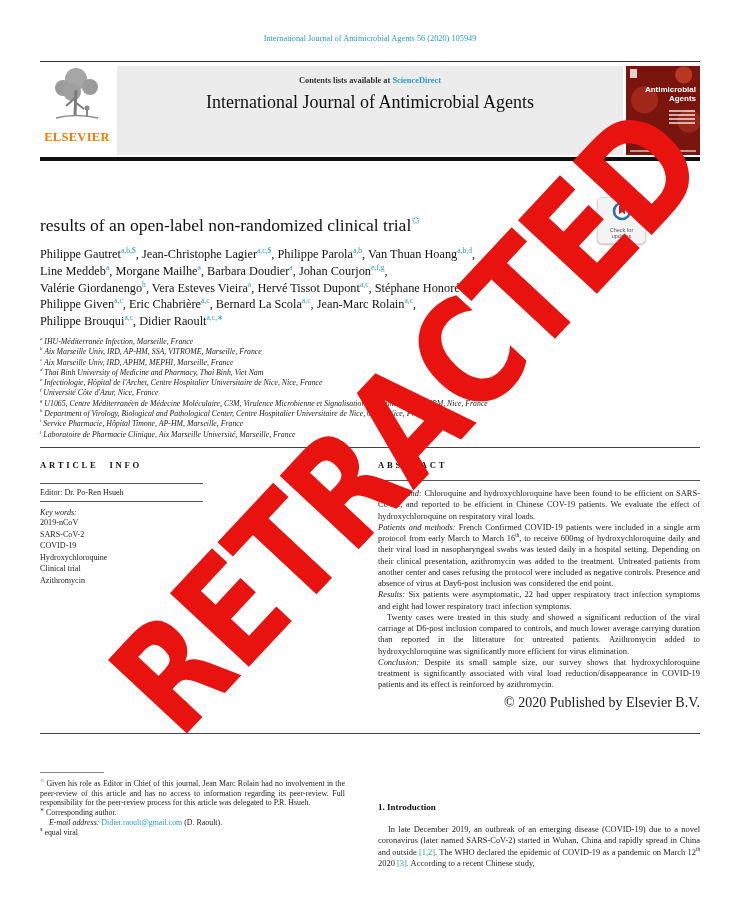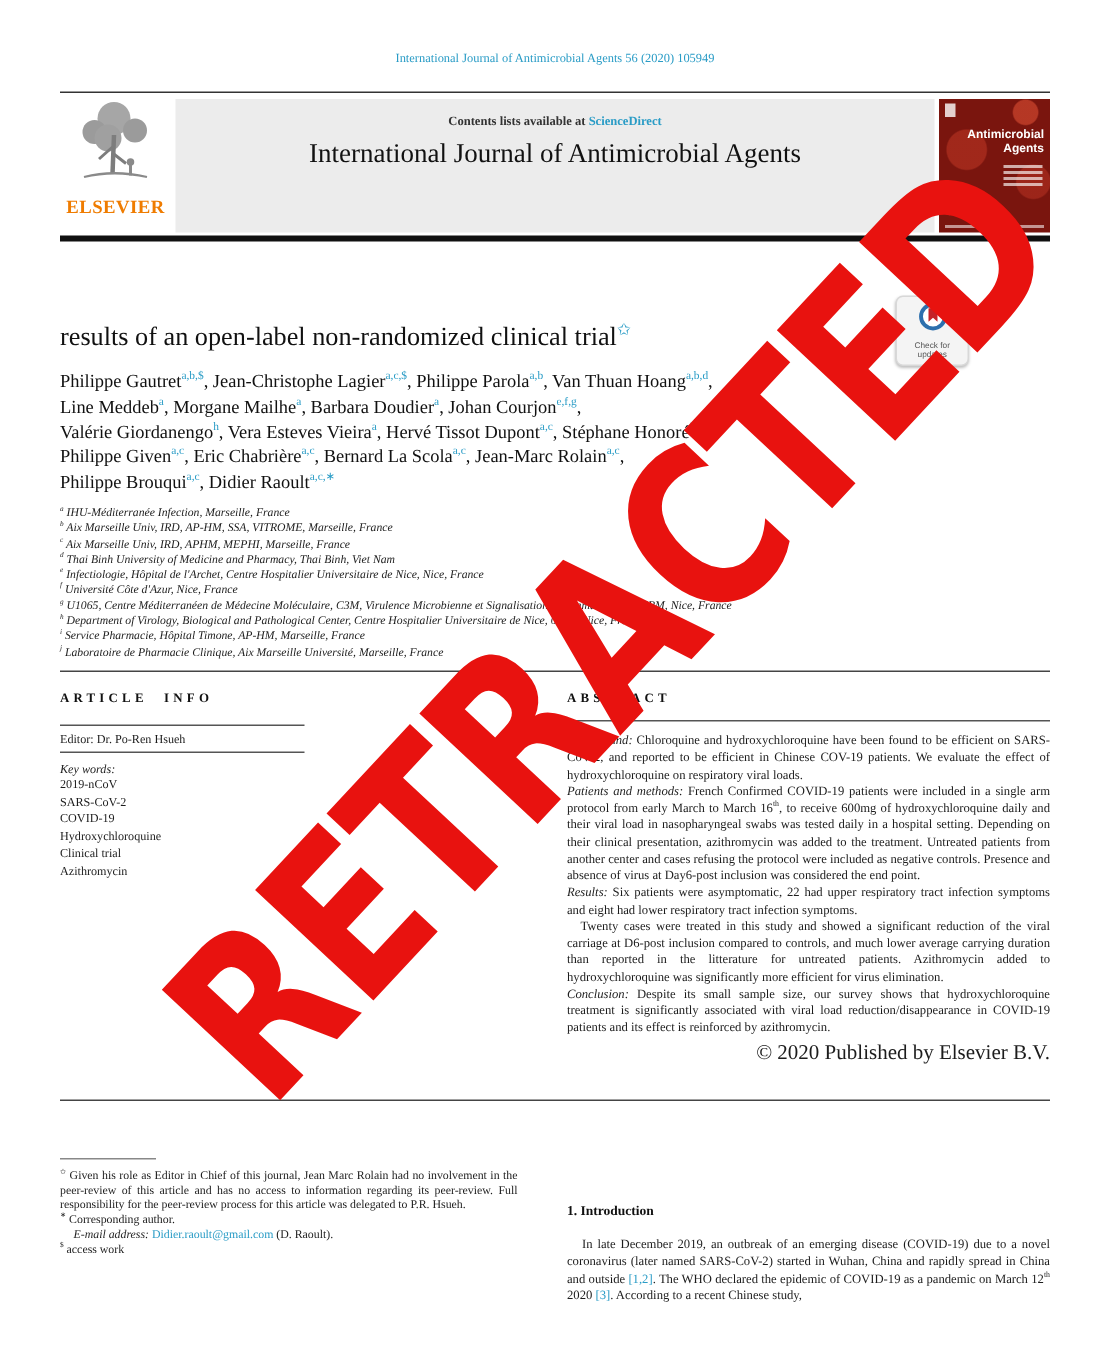--- a/index.html
+++ b/index.html
@@ -197,21 +197,21 @@
     <div class="copyright">© 2020 Published by Elsevier B.V.</div>
   </div>
 
   <div class="rule-low"></div>
 
   <div class="fn-block">
     <div class="fn-rule"></div>
     <div><sup>✩</sup><span> Given his role as Editor in Chief of this journal, Jean Marc Rolain had no involvement in the peer-review of this article and has no access to information regarding its peer-review. Full responsibility for the peer-review process for this article was delegated to P.R. Hsueh.</span></div>
     <div><sup>∗</sup><span> Corresponding author.</span></div>
     <div class="fn-email"><span class="it">E-mail address:</span><span> </span><span class="lk">Didier.raoult@gmail.com</span><span> (D. Raoult).</span></div>
-    <div><sup>$</sup><span> access work</span></div>
+    <div><sup>$</sup><span> equal viral</span></div>
   </div>
 
 
   <div class="intro-col">
     <div class="intro-head">1. Introduction</div>
     <div class="intro-p"><span>In late December 2019, an outbreak of an emerging disease (COVID-19) due to a novel coronavirus (later named SARS-CoV-2) started in Wuhan, China and rapidly spread in China and outside </span><span class="lk">[1,2]</span><span>. The WHO declared the epidemic of COVID-19 as a pandemic on March 12</span><sup>th</sup><span> 2020 </span><span class="lk">[3]</span><span>. According to a recent Chinese study,</span></div>
   </div>
 
   <div class="stamp">RETRACTED</div>
 

